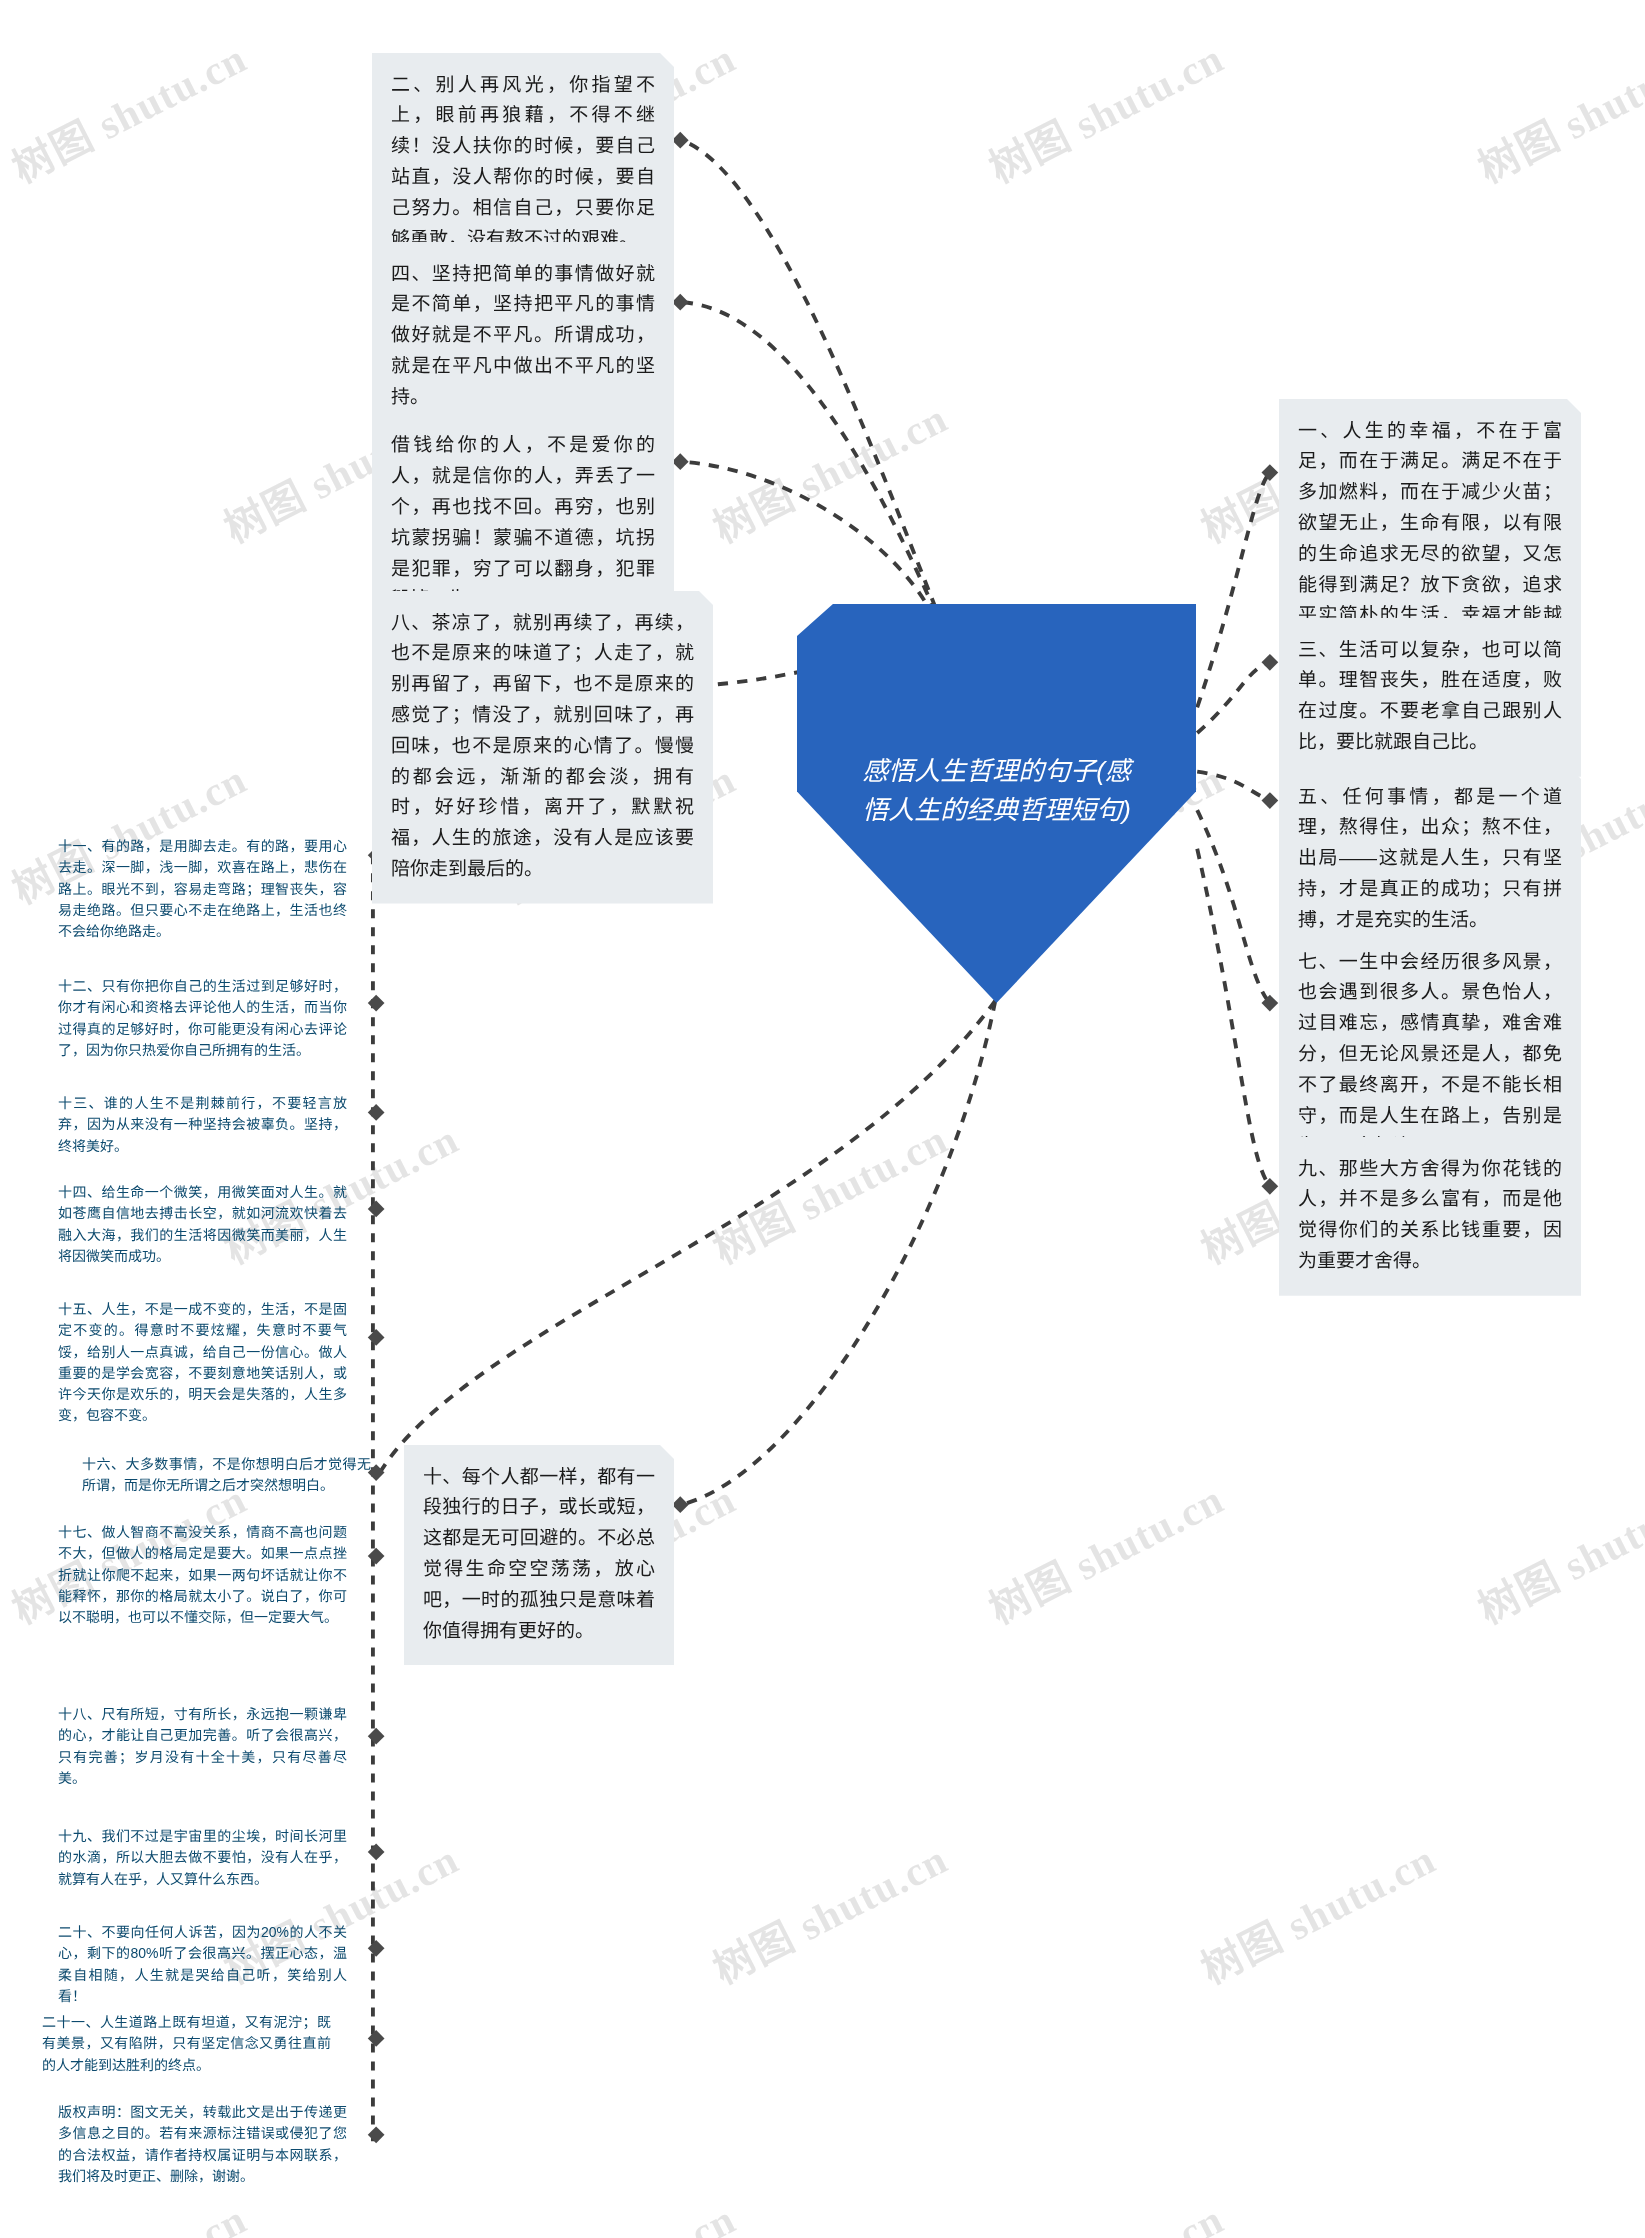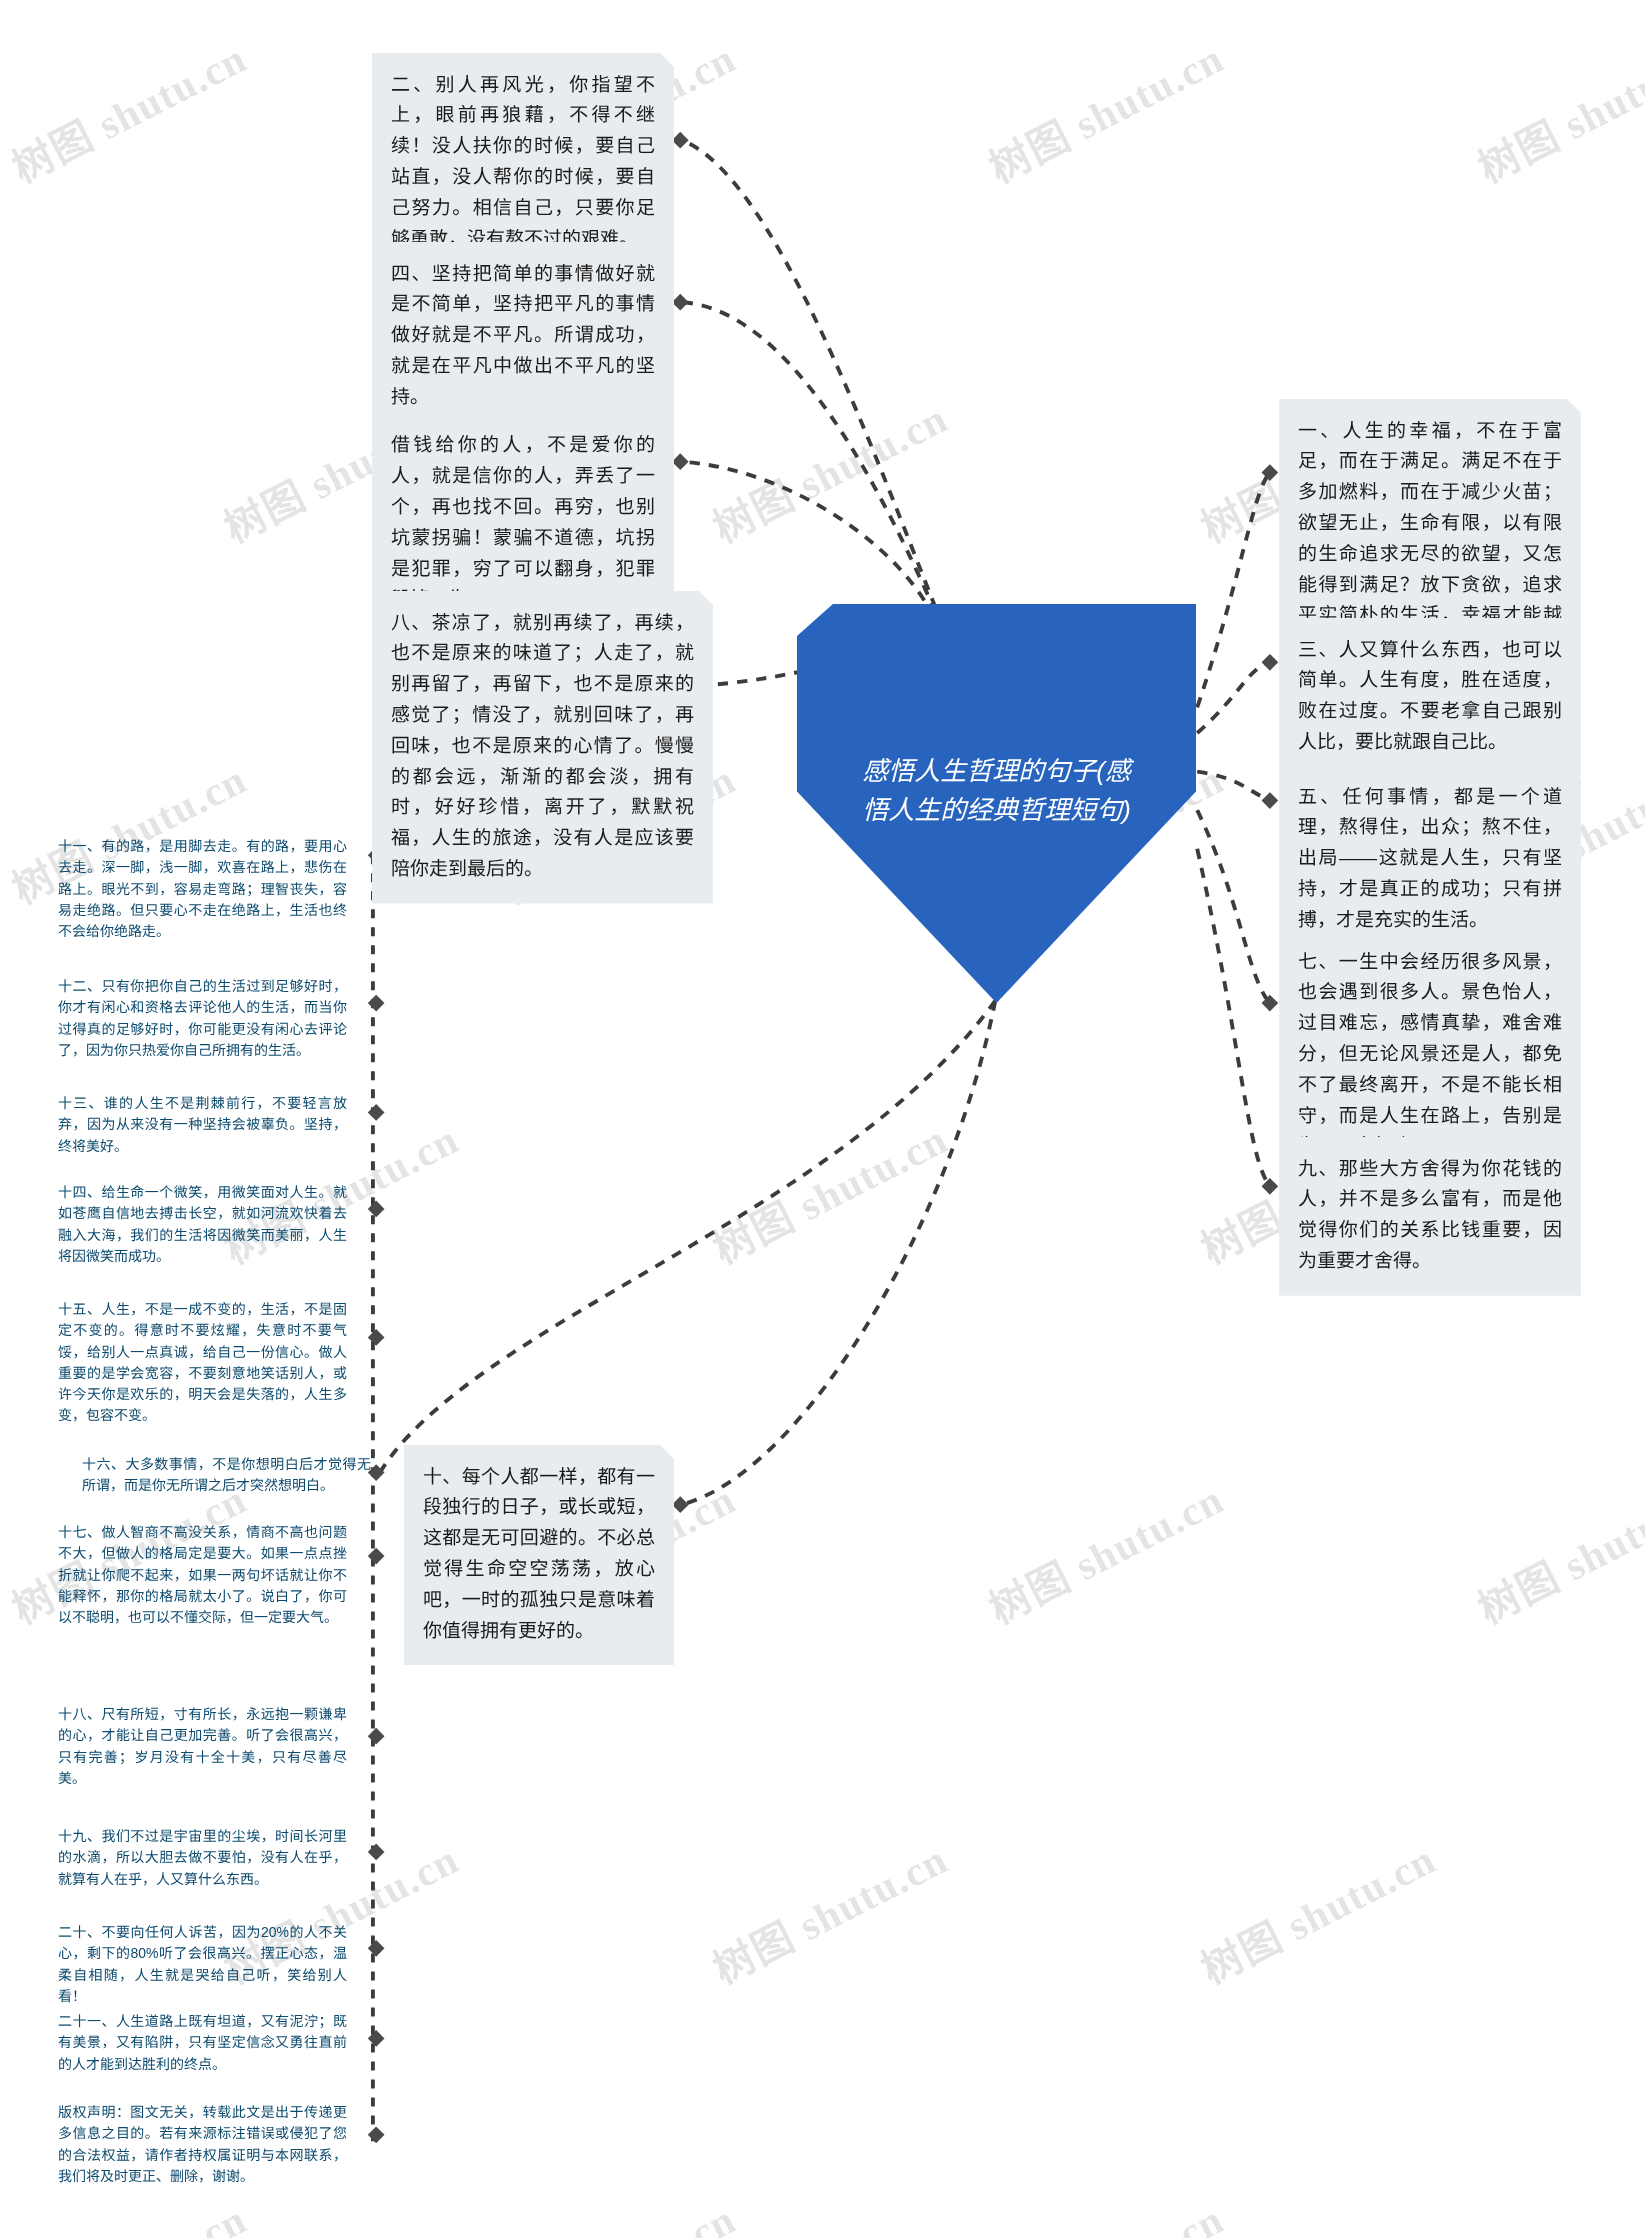--- a/index.html
+++ b/index.html
@@ -151,21 +151,21 @@
 
   <div class="node" style="left:372px;top:591px;width:341px;">
     <div class="card">八、茶凉了，就别再续了，再续，也不是原来的味道了；人走了，就别再留了，再留下，也不是原来的感觉了；情没了，就别回味了，再回味，也不是原来的心情了。慢慢的都会远，渐渐的都会淡，拥有时，好好珍惜，离开了，默默祝福，人生的旅途，没有人是应该要陪你走到最后的。</div>
   </div>
 
   <div class="node" style="left:1279px;top:399px;width:302px;">
     <div class="card">一、人生的幸福，不在于富足，而在于满足。满足不在于多加燃料，而在于减少火苗；欲望无止，生命有限，以有限的生命追求无尽的欲望，又怎能得到满足？放下贪欲，追求平实简朴的生活，幸福才能越来越多。</div>
   </div>
 
   <div class="node" style="left:1279px;top:618px;width:302px;">
-    <div class="card">三、人又算什么东西，也可以简单。人生有度，胜在适度，败在过度。不要老拿自己跟别人比，要比就跟自己比。</div>
+    <div class="card">三、生活可以复杂，也可以简单。理智丧失，胜在适度，败在过度。不要老拿自己跟别人比，要比就跟自己比。</div>
   </div>
 
   <div class="node" style="left:1279px;top:765px;width:302px;">
     <div class="card">五、任何事情，都是一个道理，熬得住，出众；熬不住，出局——这就是人生，只有坚持，才是真正的成功；只有拼搏，才是充实的生活。</div>
   </div>
 
   <div class="node" style="left:1279px;top:930px;width:302px;">
     <div class="card">七、一生中会经历很多风景，也会遇到很多人。景色怡人，过目难忘，感情真挚，难舍难分，但无论风景还是人，都免不了最终离开，不是不能长相守，而是人生在路上，告别是为了更多相逢。</div>
   </div>
 
@@ -210,21 +210,21 @@
   </div>
 
   <div class="node" style="left:58px;top:1826px;width:289px;">
     <div class="plain">十九、我们不过是宇宙里的尘埃，时间长河里的水滴，所以大胆去做不要怕，没有人在乎，就算有人在乎，人又算什么东西。</div>
   </div>
 
   <div class="node" style="left:58px;top:1922px;width:289px;">
     <div class="plain">二十、不要向任何人诉苦，因为20%的人不关心，剩下的80%听了会很高兴。摆正心态，温柔自相随，人生就是哭给自己听，笑给别人看！</div>
   </div>
 
-  <div class="node" style="left:58px;top:2012px;width:289px;font-family:Liberation Mono, monospace;">
+  <div class="node" style="left:42px;top:2012px;width:289px;">
     <div class="plain">二十一、人生道路上既有坦道，又有泥泞；既有美景，又有陷阱，只有坚定信念又勇往直前的人才能到达胜利的终点。</div>
   </div>
 
   <div class="node" style="left:58px;top:2102px;width:289px;">
     <div class="plain">版权声明：图文无关，转载此文是出于传递更多信息之目的。若有来源标注错误或侵犯了您的合法权益，请作者持权属证明与本网联系，我们将及时更正、删除，谢谢。</div>
   </div>
 
 </div>
 
 

